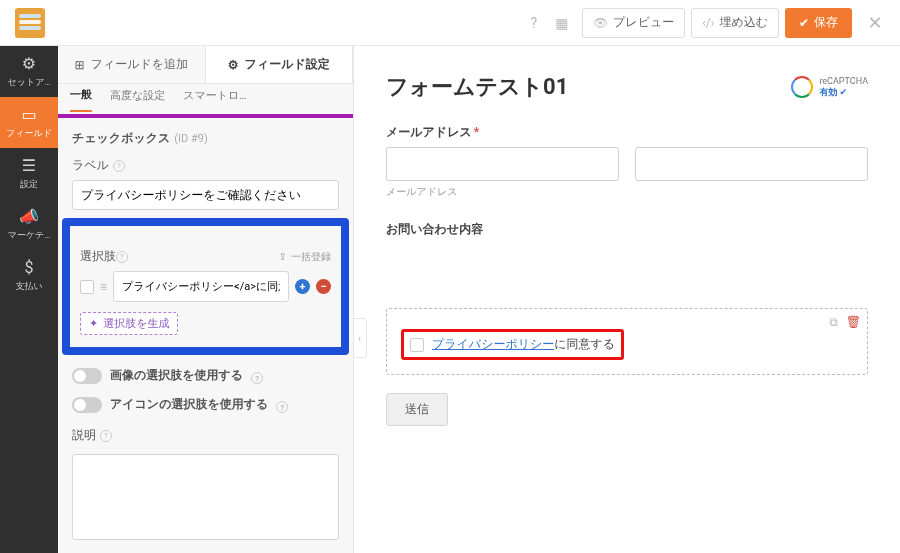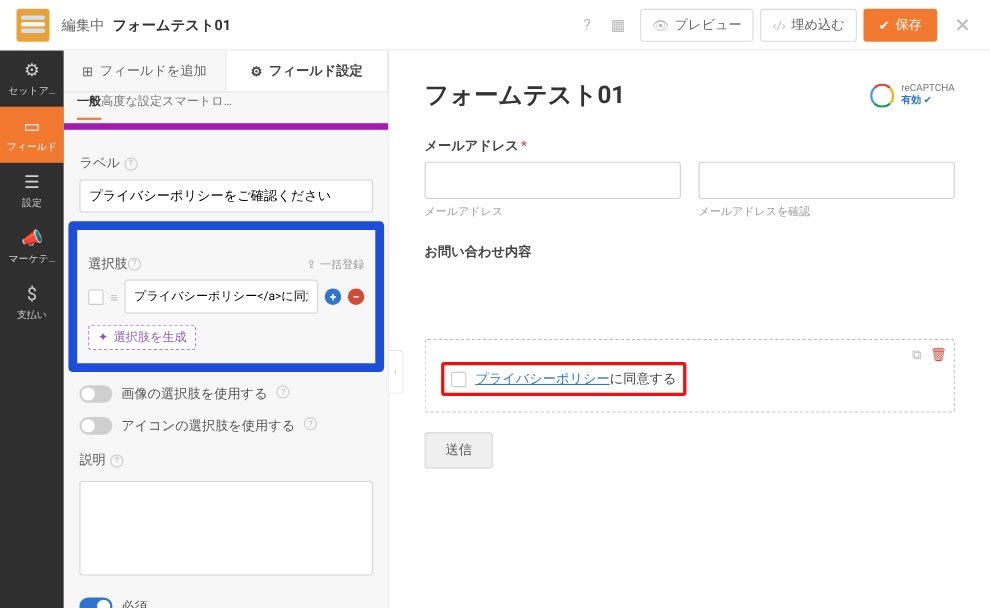--- a/index.html
+++ b/index.html
@@ -26,40 +26,40 @@
 .nav { width: 58px; background: #2f2f2f; display: flex; flex-direction: column; }
 .nav-item { color: #d0d0d0; font-size: 9px; text-align: center; padding: 10px 2px 8px; cursor: pointer; display: flex; flex-direction: column; align-items: center; gap: 4px; }
 .nav-item.active { background: #f27a30; color: #fff; }
 .nav-ico { font-size: 16px; line-height: 1; }
 
 
 .sidebar { width: 296px; background: #f7f7f7; border-right: 1px solid #e6e6e6; display: flex; flex-direction: column; overflow: hidden; }
 .sb-tabs { display: flex; border-bottom: 1px solid #e6e6e6; height: 38px; }
 .sb-tab { flex: 1; display: flex; align-items: center; justify-content: center; gap: 6px; font-size: 12px; color: #666; cursor: pointer; }
 .sb-tab.active { background: #fff; border-left: 1px solid #e6e6e6; border-right: 1px solid #e6e6e6; font-weight: 600; color: #444; }
-.sb-subtabs { display: flex; height: 34px; border-bottom: 6px solid #a21caf; padding: 0 12px; align-items: flex-start; }
+.sb-subtabs { display: flex; height: 34px; border-bottom: 4px solid #a21caf; padding: 0 12px; gap: 18px; align-items: center; }
 .sb-subtab { font-size: 11px; color: #777; padding-bottom: 8px; cursor: pointer; }
 .sb-subtab.active { color: #333; border-bottom: 2px solid #f27a30; font-weight: 600; }
 .sb-body { padding: 12px 14px; overflow: auto; flex: 1; }
 .lbl-row { font-size: 12px; color: #555; margin-bottom: 6px; display: flex; align-items: center; gap: 4px; }
 .lbl-row .muted { color: #aaa; font-size: 11px; }
 .help-q { width: 12px; height: 12px; border: 1px solid #ccc; border-radius: 50%; font-size: 8px; color: #bbb; display: inline-flex; align-items: center; justify-content: center; }
 .txt-input { width: 100%; height: 30px; border: 1px solid #d6d6d6; border-radius: 3px; padding: 0 8px; font-size: 12px; background: #fff; }
 .sec-head { display: flex; align-items: center; margin-top: 14px; margin-bottom: 6px; font-size: 12px; color: #555; }
 .sec-head .right { margin-left: auto; color: #999; font-size: 10px; display: flex; align-items: center; gap: 4px; cursor: pointer; }
 .choice-row { display: flex; align-items: center; gap: 6px; background: #fff; border: 1px solid #d6d6d6; border-radius: 3px; padding: 4px 6px; }
 .handle { color: #bbb; font-size: 12px; cursor: grab; }
 .choice-chk { width: 14px; height: 14px; border: 1px solid #ccc; border-radius: 2px; background: #fff; }
 .choice-input { flex: 1; border: none; outline: none; font-size: 11px; padding: 4px 2px; }
 .circ { width: 15px; height: 15px; border-radius: 50%; display: inline-flex; align-items: center; justify-content: center; color: #fff; font-size: 11px; font-weight: bold; cursor: pointer; }
 .circ.plus { background: #2f74d0; }
 .circ.minus { background: #d14b3a; }
 .highlight-box { border: 8px solid #1d4ed8; border-radius: 4px; padding: 8px 10px 12px; margin: 8px -10px 10px; }
 .gen-btn { display: inline-flex; align-items: center; gap: 5px; border: 1px dashed #b07fd6; color: #8b59c2; font-size: 11px; padding: 3px 8px; border-radius: 3px; margin-top: 10px; cursor: pointer; background:#fff; }
-.tog-row { display: flex; align-items: flex-start; gap: 8px; font-size: 12px; color: #555; margin-top: 12px; }
+.tog-row { display: flex; align-items: flex-end; gap: 8px; font-size: 12px; color: #555; margin-top: 12px; font-weight: bold; }
 .toggle { width: 30px; height: 16px; border-radius: 10px; background: #cfcfcf; position: relative; cursor: pointer; flex-shrink: 0; }
 .toggle::after { content: ""; position: absolute; width: 12px; height: 12px; border-radius: 50%; background: #fff; top: 2px; left: 2px; transition: .15s; }
 .toggle.on { background: #2f74d0; }
 .toggle.on::after { left: 16px; }
 .desc-area { width: 100%; height: 86px; border: 1px solid #d6d6d6; border-radius: 3px; margin-top: 4px; background:#fff; resize:none; }
 
 
 .canvas { flex: 1; position: relative; background: #fff; overflow: auto; }
 .canvas-inner { padding: 26px 32px 40px; }
 .form-title-row { display: flex; align-items: center; justify-content: space-between; }
@@ -88,24 +88,20 @@
 .hl2 { border: 3px solid #e11; border-radius: 3px; padding: 4px 6px; display: inline-flex; align-items:center; gap:8px; }
 .submit-btn { margin-top: 18px; background: #efefef; border: 1px solid #d6d6d6; padding: 7px 18px; font-size: 12px; color: #555; border-radius: 3px; cursor: pointer; }
 </style>
 </head>
 <body>
 
 <div class="topbar">
   <div class="logo">
       <div class="logo-img"></div>
     </div>
-  <div class="editing">
-    <span>編集中</span>
-    <strong>フォームテスト01</strong>
-  </div>
   <div class="top-spacer"></div>
   <div class="top-ico">?</div>
   <div class="top-ico">▦</div>
   <button class="top-btn">
     <span class="bi">👁</span>
     <span>プレビュー</span>
   </button>
   <button class="top-btn">
     <span class="bi">‹/›</span>
     <span>埋め込む</span>
@@ -152,20 +148,24 @@
         <span>⚙</span>
         <span>フィールド設定</span>
       </div>
     </div>
     <div class="sb-subtabs">
       <div class="sb-subtab active">一般</div>
       <div class="sb-subtab">高度な設定</div>
       <div class="sb-subtab">スマートロ…</div>
     </div>
     <div class="sb-body">
+      <div class="lbl-row">
+        <strong>チェックボックス</strong>
+        <span class="muted">(ID #9)</span>
+      </div>
 
       <div class="lbl-row" style="margin-top:10px">
         <span>ラベル</span>
         <span class="help-q">?</span>
       </div>
       <input class="txt-input" value="プライバシーポリシーをご確認ください" style="">
 
       <div class="highlight-box">
         <div class="sec-head">
           <span>選択肢</span>
@@ -232,21 +232,20 @@
 
       <div class="fld-block">
         <div class="fld-label"><span>メールアドレス</span><span class="req">*</span></div>
         <div class="two-col">
           <div>
             <div class="pv-input"></div>
             <div class="sublabel">メールアドレス</div>
           </div>
           <div>
             <div class="pv-input"></div>
-            <div class="sublabel">メールアドレスを確認</div>
           </div>
         </div>
       </div>
 
       <div class="fld-block">
         <div class="fld-label">お問い合わせ内容</div>
       </div>
 
       <div class="fld-block sel-field" style="margin-top:70px">
         <div class="sel-tools">

